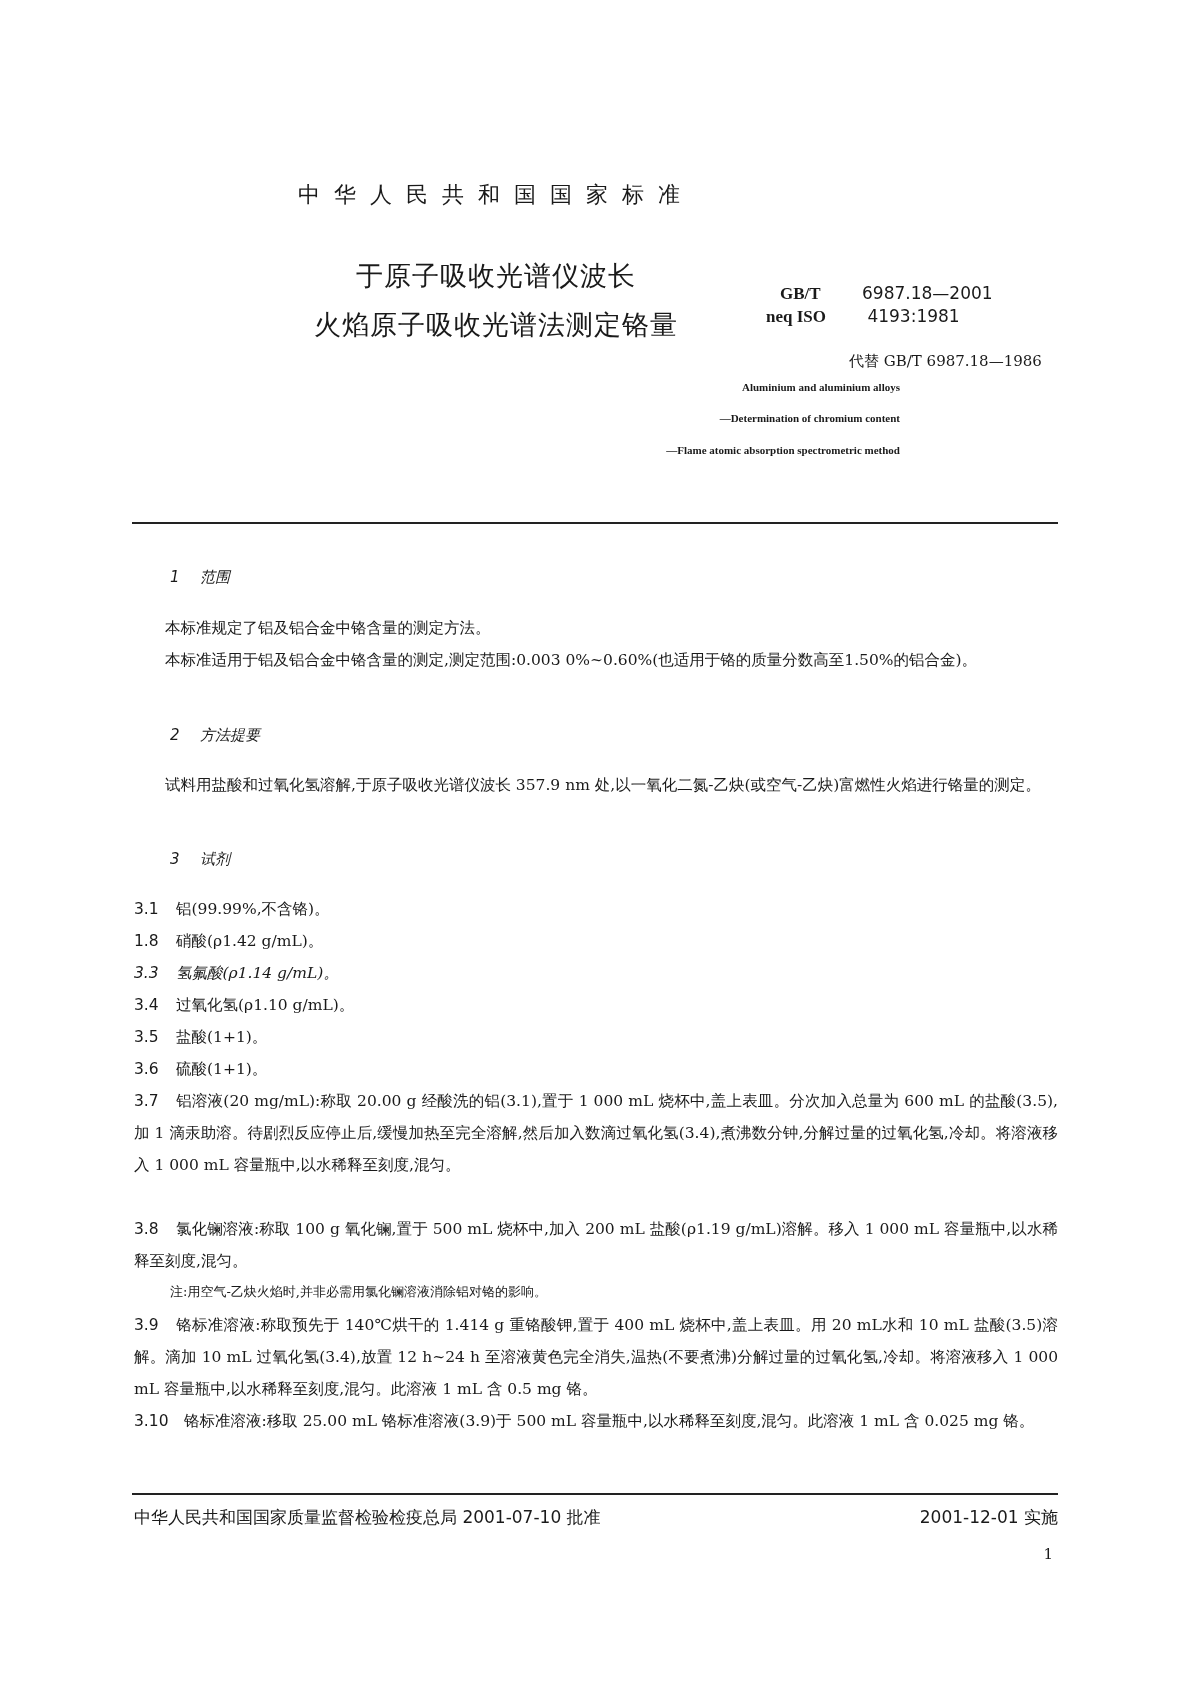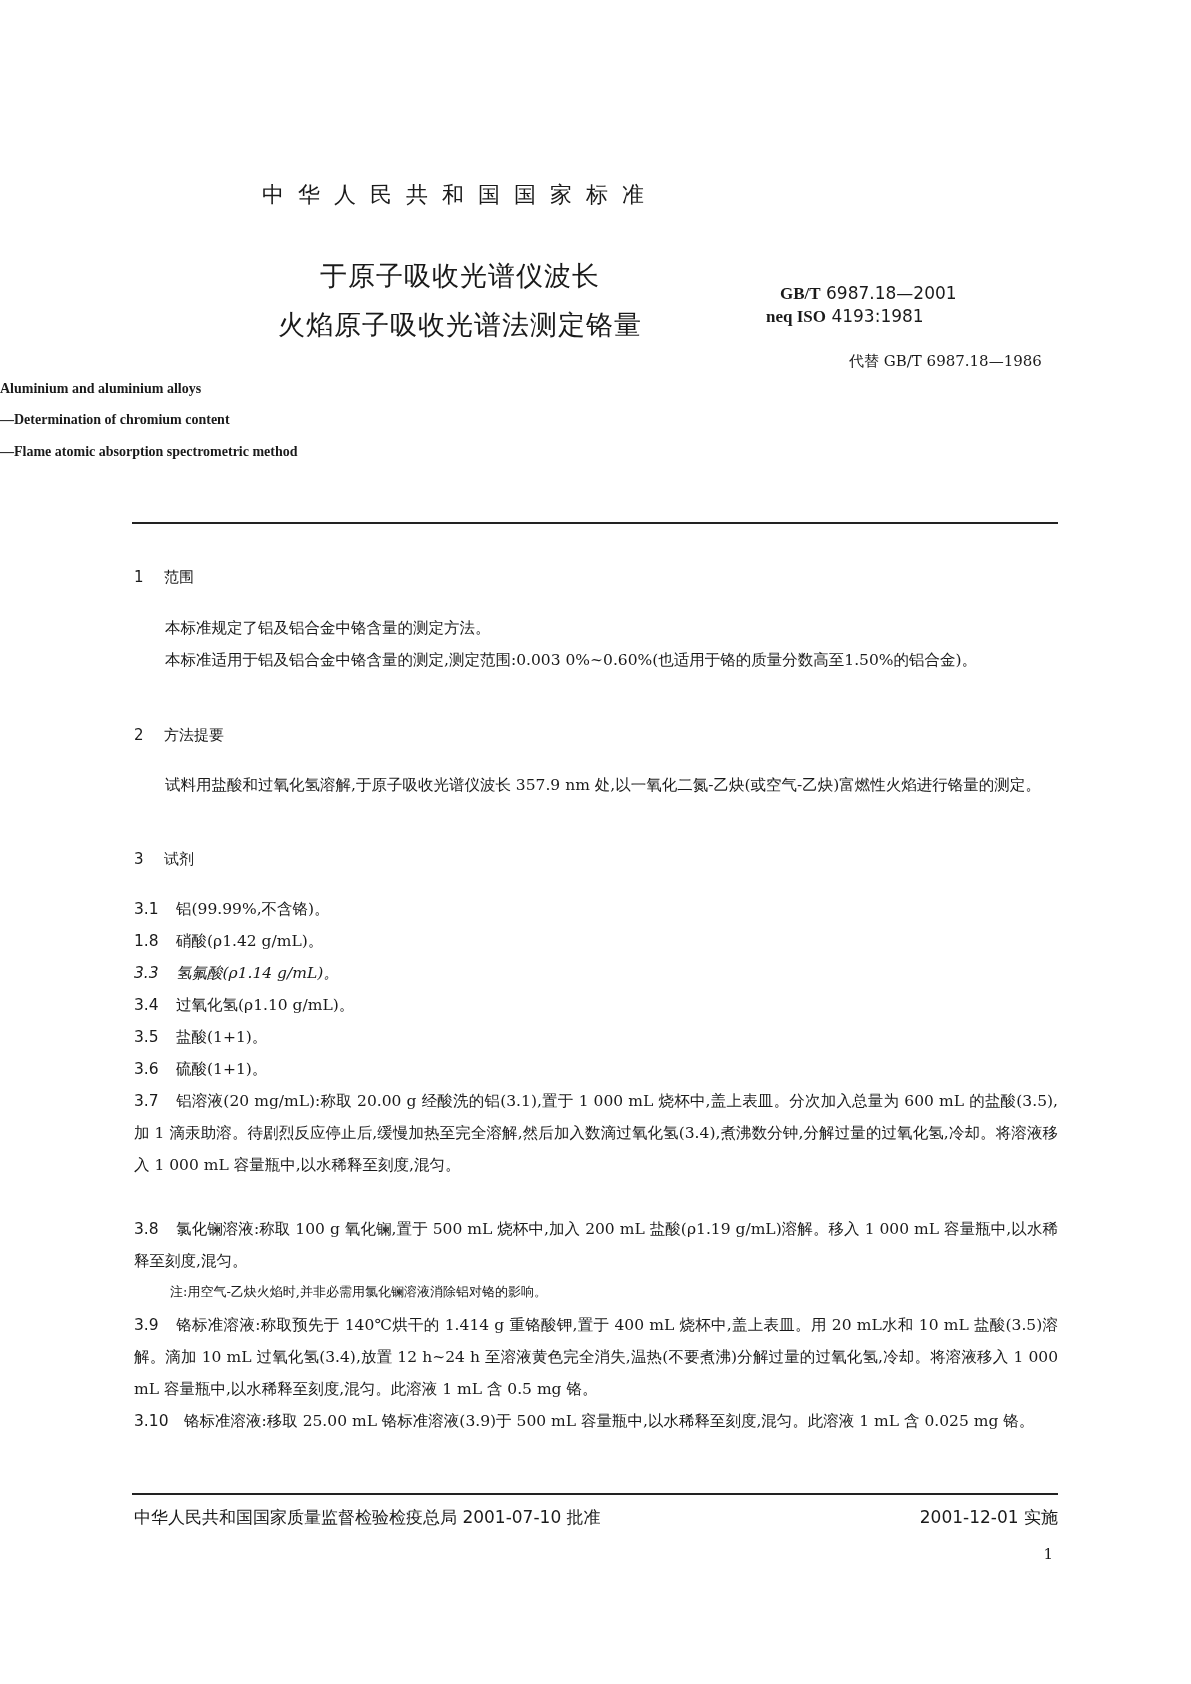--- a/index.html
+++ b/index.html
@@ -2,43 +2,43 @@
 <html><head>
 <meta charset="utf-8">
 <style>
   html, body { margin: 0; padding: 0; background: #ffffff; }
   body {
     width: 1191px; height: 1684px; position: relative; overflow: hidden;
     color: #1a1a1a;
     font-family: "DejaVu Serif", "Liberation Serif", serif;
   }
   .abs { position: absolute; }
-  .sans { font-family: "DejaVu Sans", "Liberation Sans", sans-serif; }
+  .sans { font-family: "DejaVu Sans", "Liberation Sans", sans-serif; padding-left: 36px; }
   .serif { font-family: "Liberation Serif", "DejaVu Serif", serif; }
   .national {
     left: 0; width: 920px; top: 180px; text-align: center;
     font-size: 22px; letter-spacing: 14px; font-weight: 500;
   }
   .title-cn {
     left: 0; width: 920px; text-align: center; font-size: 27px; letter-spacing: 1px;
   }
   .t1 { top: 258px; }
   .t2 { top: 307px; }
   .std-code { left: 780px; top: 283px; font-size: 17px; }
   .std-code b { font-family: "Liberation Serif", serif; font-weight: bold; }
   .neq { left: 766px; top: 306px; font-size: 17px; }
   .replaces { left: 805px; top: 352px; font-size: 15px; margin-left: 44px; }
   .title-en {
-    left: 0; width: 900px; text-align: left;
-    font-family: "Liberation Serif", serif; font-weight: bold; font-size: 14px;
+    left: 0; width: 900px; text-align: right;
+    font-family: "Liberation Serif", serif; font-weight: bold; font-size: 11px;
   }
   .e1 { top: 381px; } .e2 { top: 412px; } .e3 { top: 444px; }
   .rule-top { left: 132px; top: 522px; width: 926px; height: 0; border-top: 2px solid #222; }
   .rule-bottom { left: 132px; top: 1493px; width: 926px; height: 0; border-top: 2px solid #222; }
-  .section-h { left: 134px; font-size: 15px; }
+  .section-h { left: 134px; font-size: 15px; font-style: italic; }
   .section-h .num { display: inline-block; width: 30px; }
   .para {
     left: 134px; width: 924px; font-size: 15.5px; line-height: 32px;
     text-indent: 31px; text-align: justify;
   }
   .item { left: 134px; width: 924px; font-size: 15.5px; line-height: 32px; text-align: justify; }
   .item .inum { display: inline-block; font-family: "DejaVu Sans", sans-serif; width: 42px; }
   .item .inum.w { width: 50px; }
   .note { left: 170px; font-size: 13px; }
   .footer-l { left: 134px; top: 1506px; font-size: 17px; font-family: "DejaVu Sans", sans-serif; }

